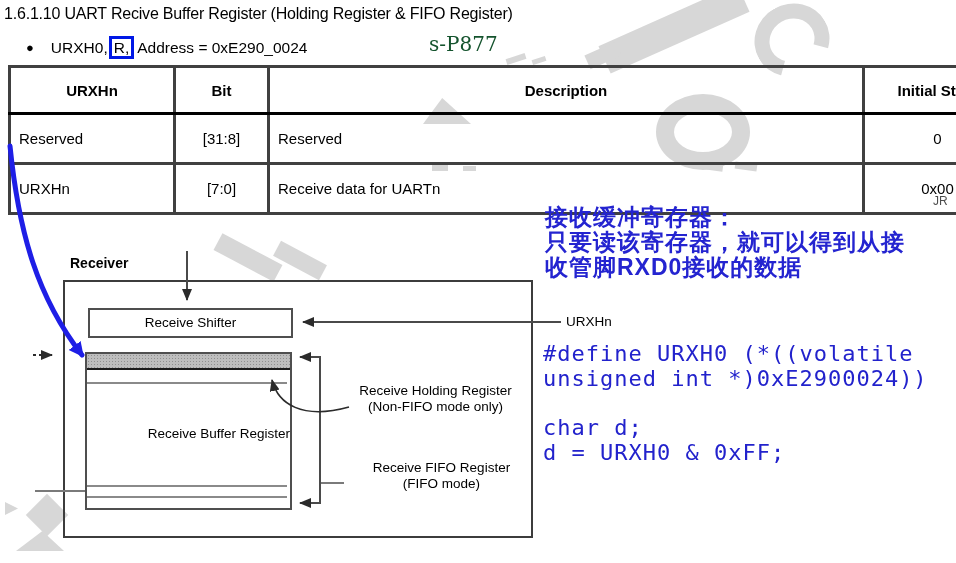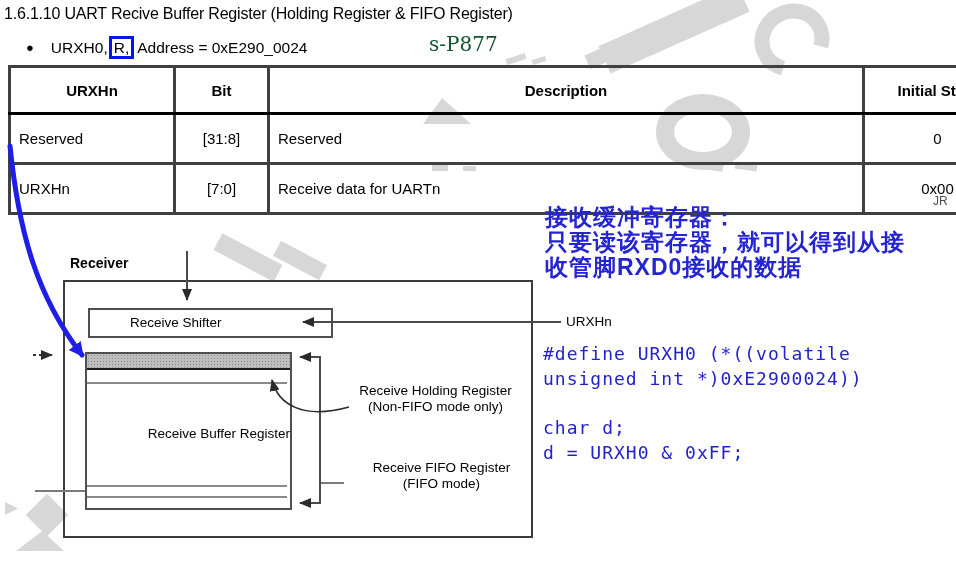--- a/index.html
+++ b/index.html
@@ -29,29 +29,29 @@
   .c-reg{width:165px;} .c-bit{width:94px;} .c-desc{width:595px;} .c-init{width:148px;}
   .td-left{text-align:left;padding-left:8px;}
   .td-center{text-align:center;}
 
   .side-label{left:933px;top:194px;font-size:12px;color:#4d4d4d;z-index:2;}
 
   
   .cn-note{left:545px;top:173px;z-index:2;color:#2424d0;font-weight:bold;font-size:23px;
            line-height:25px;letter-spacing:1px;white-space:nowrap;margin-top:32px;}
   .code{z-index:2;color:#2222cc;font-family:"DejaVu Sans Mono","Liberation Mono",monospace;
-        font-size:18px;line-height:25px;letter-spacing:1px;white-space:nowrap;}
+        font-size:22px;line-height:25px;letter-spacing:1px;white-space:nowrap;}
   .code-define{left:543px;top:341px;}
   .code-usage{left:543px;top:415px;}
 
   
   .dg-receiver{left:70px;top:255px;font-size:14px;font-weight:bold;z-index:2;}
   .dg-outer{left:63px;top:280px;width:466px;height:254px;border:2px solid #3c3c3c;z-index:1;}
   .dg-shifter{left:88px;top:308px;width:201px;height:26px;border:2px solid #4f4f4f;z-index:2;
-              line-height:26px;font-size:13.5px;background:#fff;padding-left:40px;}
+              text-align:center;line-height:26px;font-size:13.5px;background:#fff;}
   .dg-buffer{left:85px;top:352px;width:203px;height:154px;border:2px solid #4f4f4f;z-index:2;background:#fff;}
   .dg-holdbar{position:absolute;left:0;top:0;width:100%;height:14px;border-bottom:2px solid #1a1a1a;
               background-color:#bdbdbd;
               background-image:radial-gradient(#8f8f8f 1px, transparent 1px);background-size:3px 3px;}
   .dg-buffer-label{position:absolute;left:0;top:72px;width:100%;text-align:right;font-size:13.5px;}
   .dg-rxd{left:566px;top:314px;font-size:13.5px;z-index:2;}
   .dg-sidelabel{z-index:2;font-size:13.5px;text-align:center;line-height:16px;}
   .dg-holding{left:338px;top:383px;width:195px;}
   .dg-fifo{left:344px;top:460px;width:195px;}
   .overlay-svg{position:absolute;left:0;top:0;z-index:3;pointer-events:none;}

